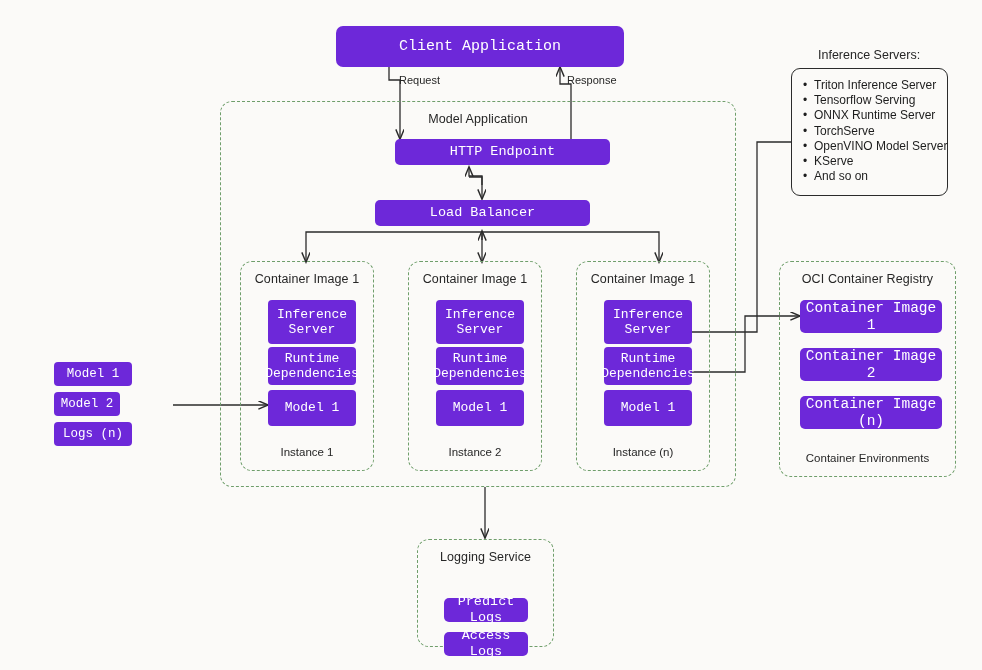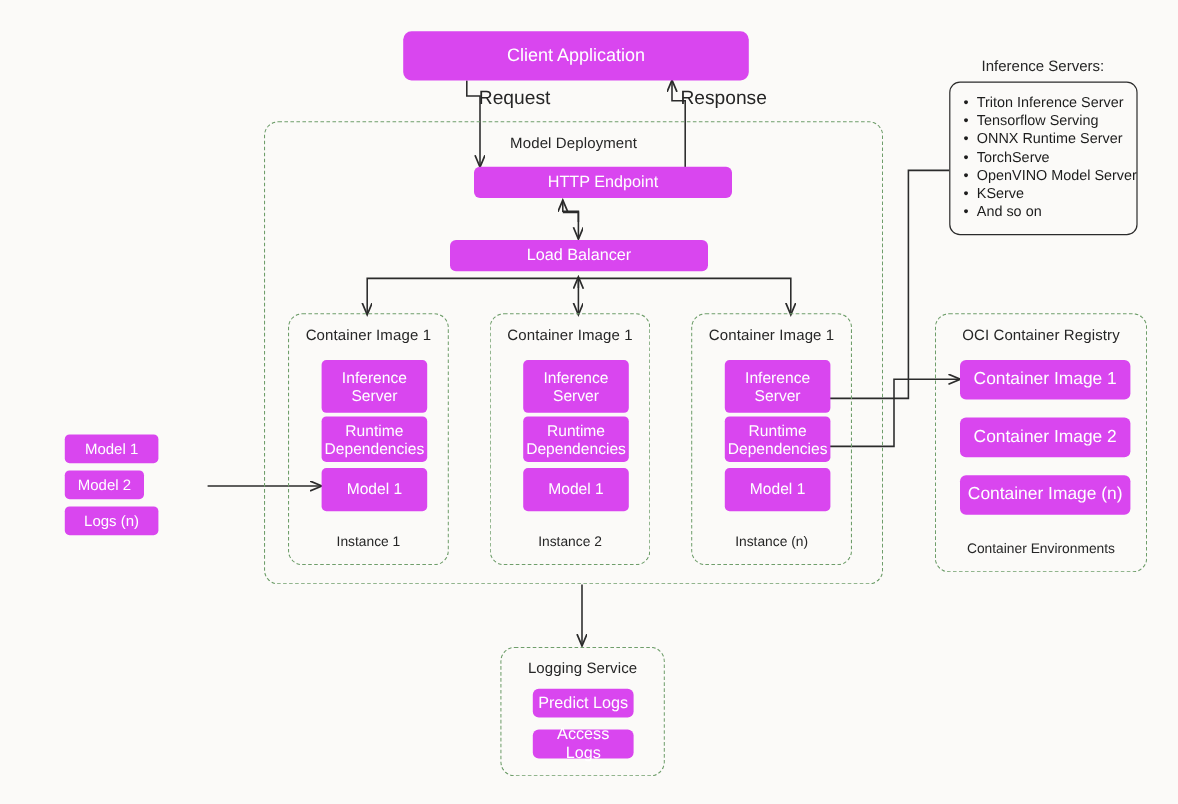--- a/index.html
+++ b/index.html
@@ -46,44 +46,45 @@
     position: absolute;
     width: 100%;
     text-align: center;
     color: #262626;
     font-size: 11.5px;
     white-space: nowrap;
   }
   .gbox {
     position: absolute;
     box-sizing: border-box;
-    background: #d946ef;
+    background: #6d28d9;
     border-radius: 5px;
     color: #FFFFFF;
     display: flex;
     align-items: center;
     justify-content: center;
     text-align: center;
     line-height: 1.16;
     z-index: 3;
     font-size: 13px;
     padding: 0 4px;
+    font-family: Liberation Mono, monospace;
   }
   #client-application {
     font-size: 15px;
     border-radius: 7px;
   }
   #http-endpoint, #load-balancer { font-size: 13.5px; }
-  .svc-box { font-size: 13.5px; }
+  .svc-box { font-size: 13.5px; margin-top: 24px; }
   .reg-box { font-size: 14.5px; }
   .mdl-box { font-size: 12.5px; border-radius: 4px; }
   .inner-box { font-size: 13px; border-radius: 4px; }
   .wirelabel {
     position: absolute;
-    font-size: 16px;
+    font-size: 11px;
     color: #262626;
     white-space: nowrap;
     z-index: 4;
   }
   #servers-panel {
     position: absolute;
     box-sizing: border-box;
     border: 1.4px solid #2B2B2B;
     border-radius: 9px;
     background: #FBFAF8;
@@ -150,21 +151,21 @@
       <path d="M485,487 L485,538" marker-end="url(#ah)"></path>
     </g>
   </svg>
 
   <div class="gbox" id="client-application" style="left:336px; top:26px; width:288px; height:41px;">Client Application</div>
 
   <span class="wirelabel" style="left:399px; top:74px;">Request</span>
   <span class="wirelabel" style="left:567px; top:74px;">Response</span>
 
   <div class="grp" id="model-deployment-group" style="left:220px; top:101px; width:516px; height:386px;">
-    <span class="grp-title" style="top:10px;">Model Deployment</span>
+    <span class="grp-title" style="top:10px;">Model Application</span>
   </div>
 
   <div class="gbox" id="http-endpoint" style="left:375px; top:139px; width:215px; height:26px;margin-left:20px;">HTTP Endpoint</div>
 
   <div class="gbox" id="load-balancer" style="left:375px; top:200px; width:215px; height:26px;">Load Balancer</div>
 
   <div class="grp" id="instance-1-group" style="left:240px; top:261px; width:134px; height:210px;">
     <span class="grp-title" style="top:10px;">Container Image 1</span>
     <span class="grp-foot" style="bottom:12px;">Instance 1</span>
   </div>

